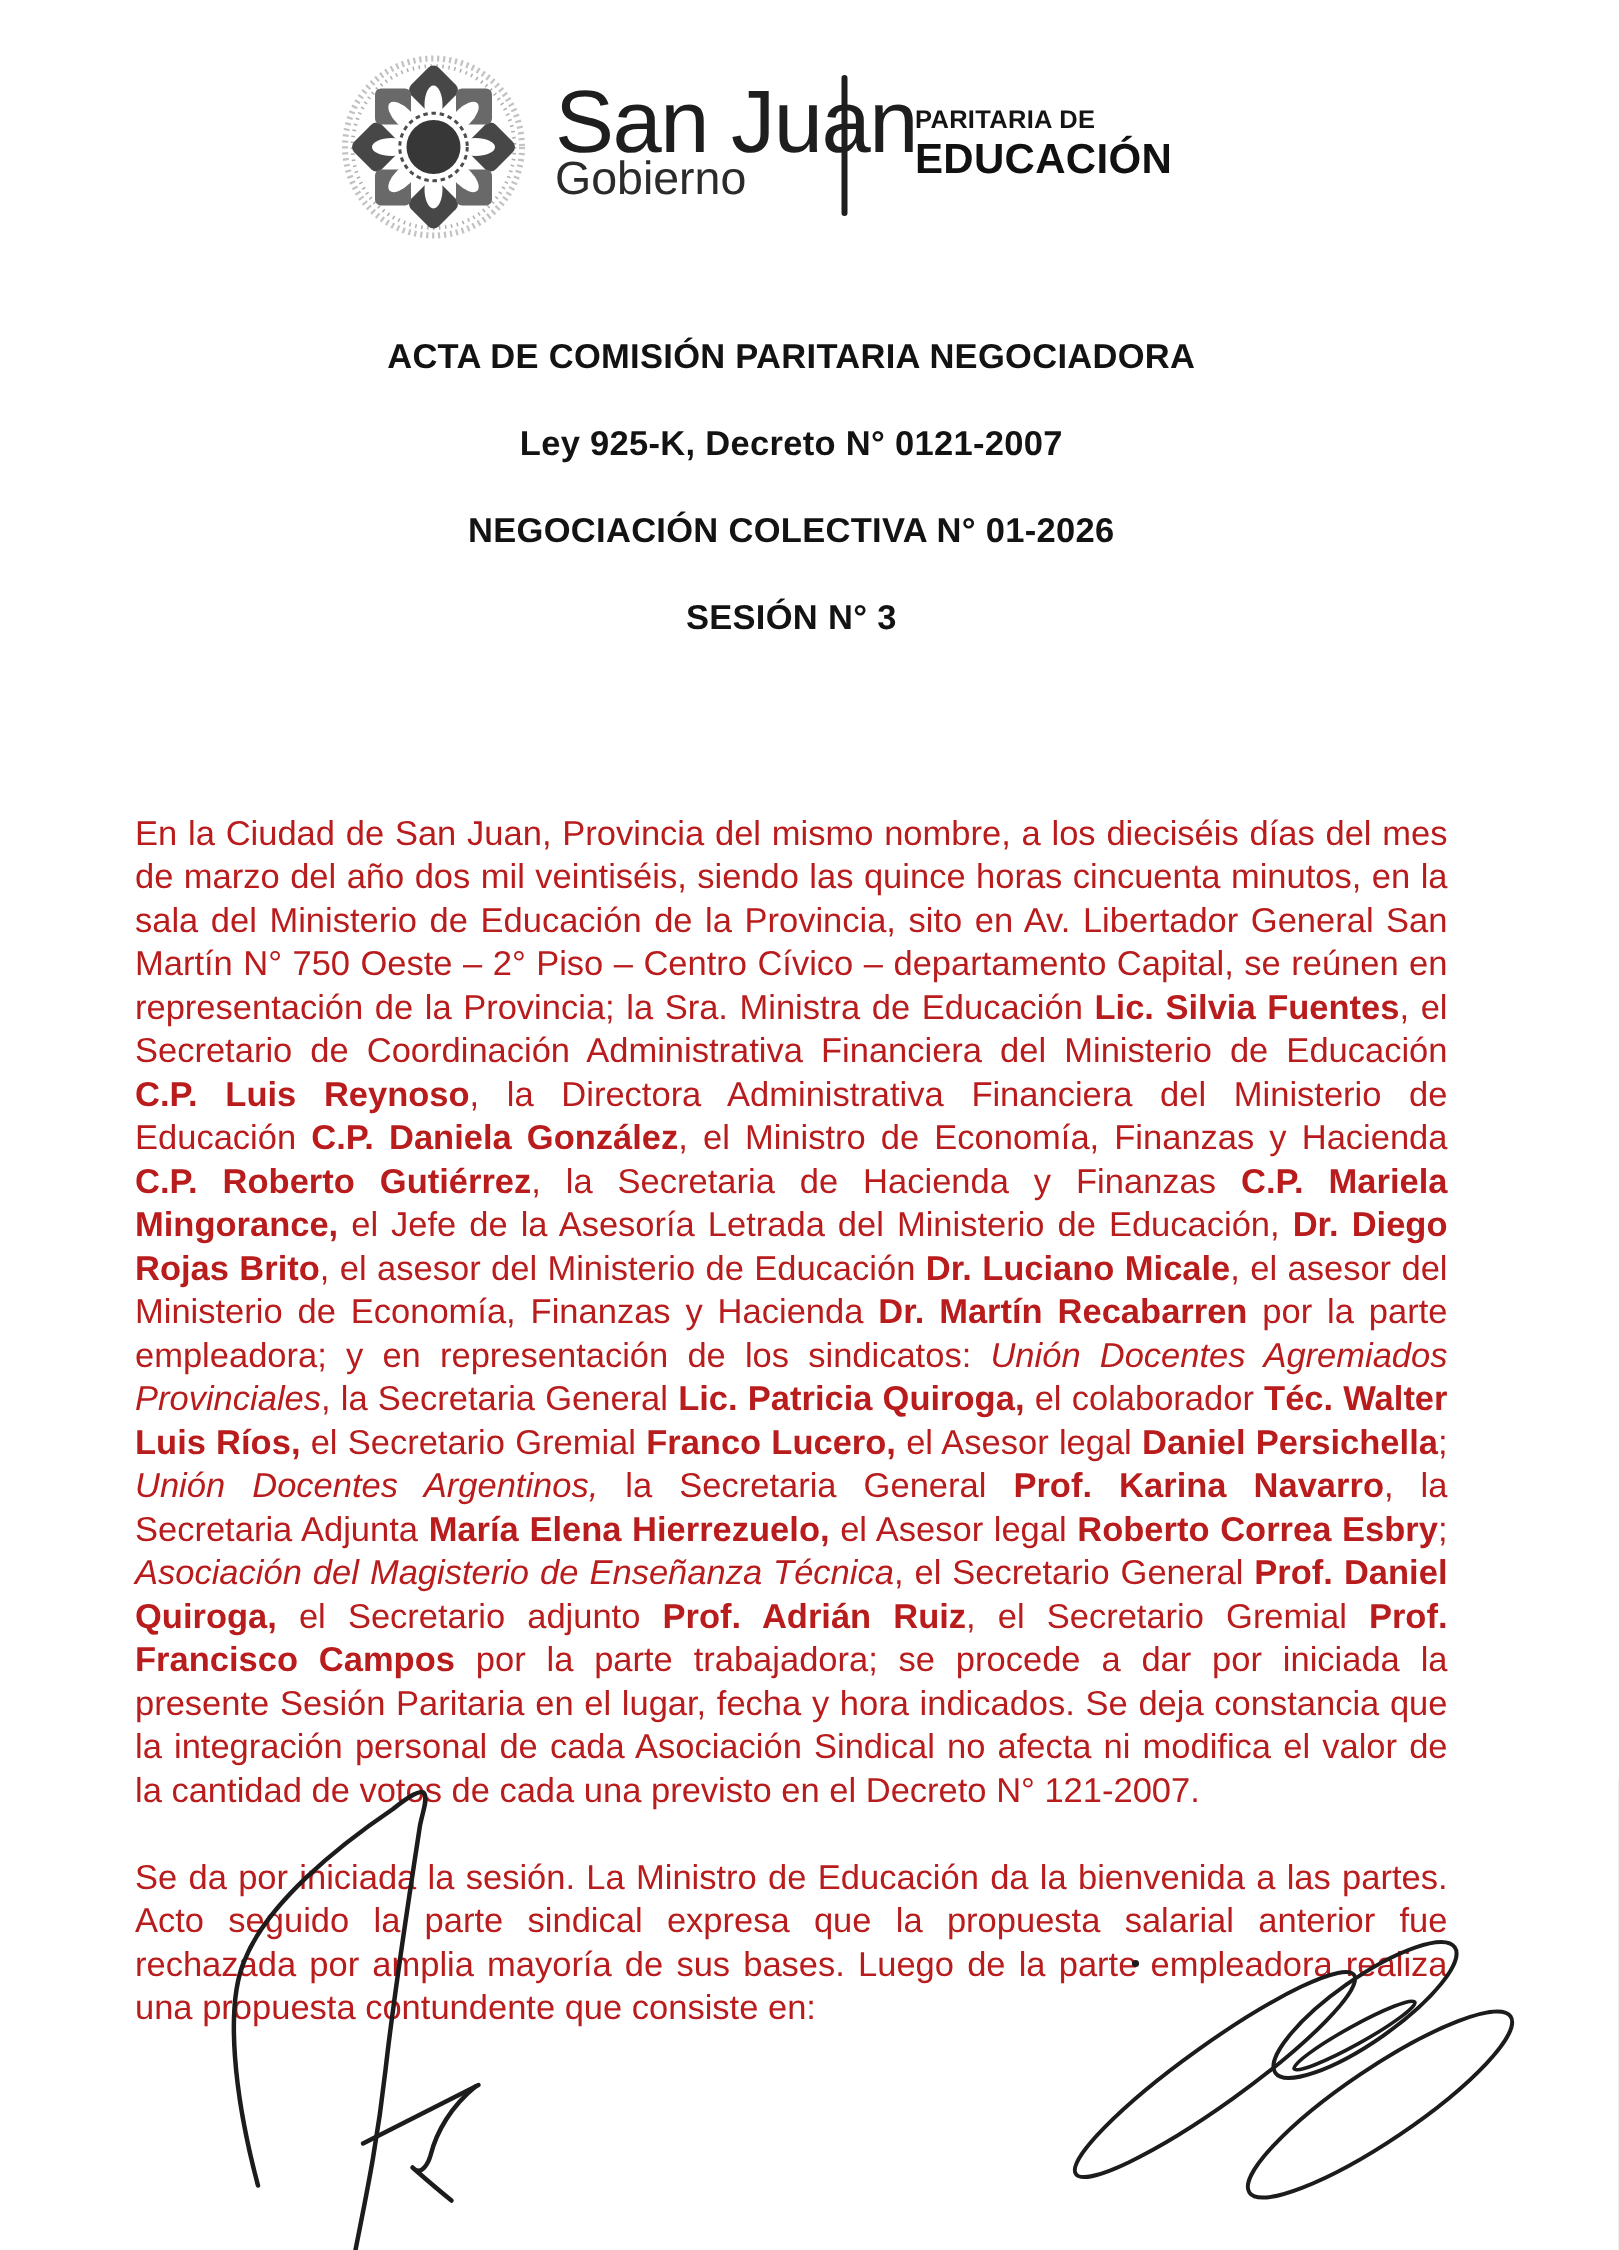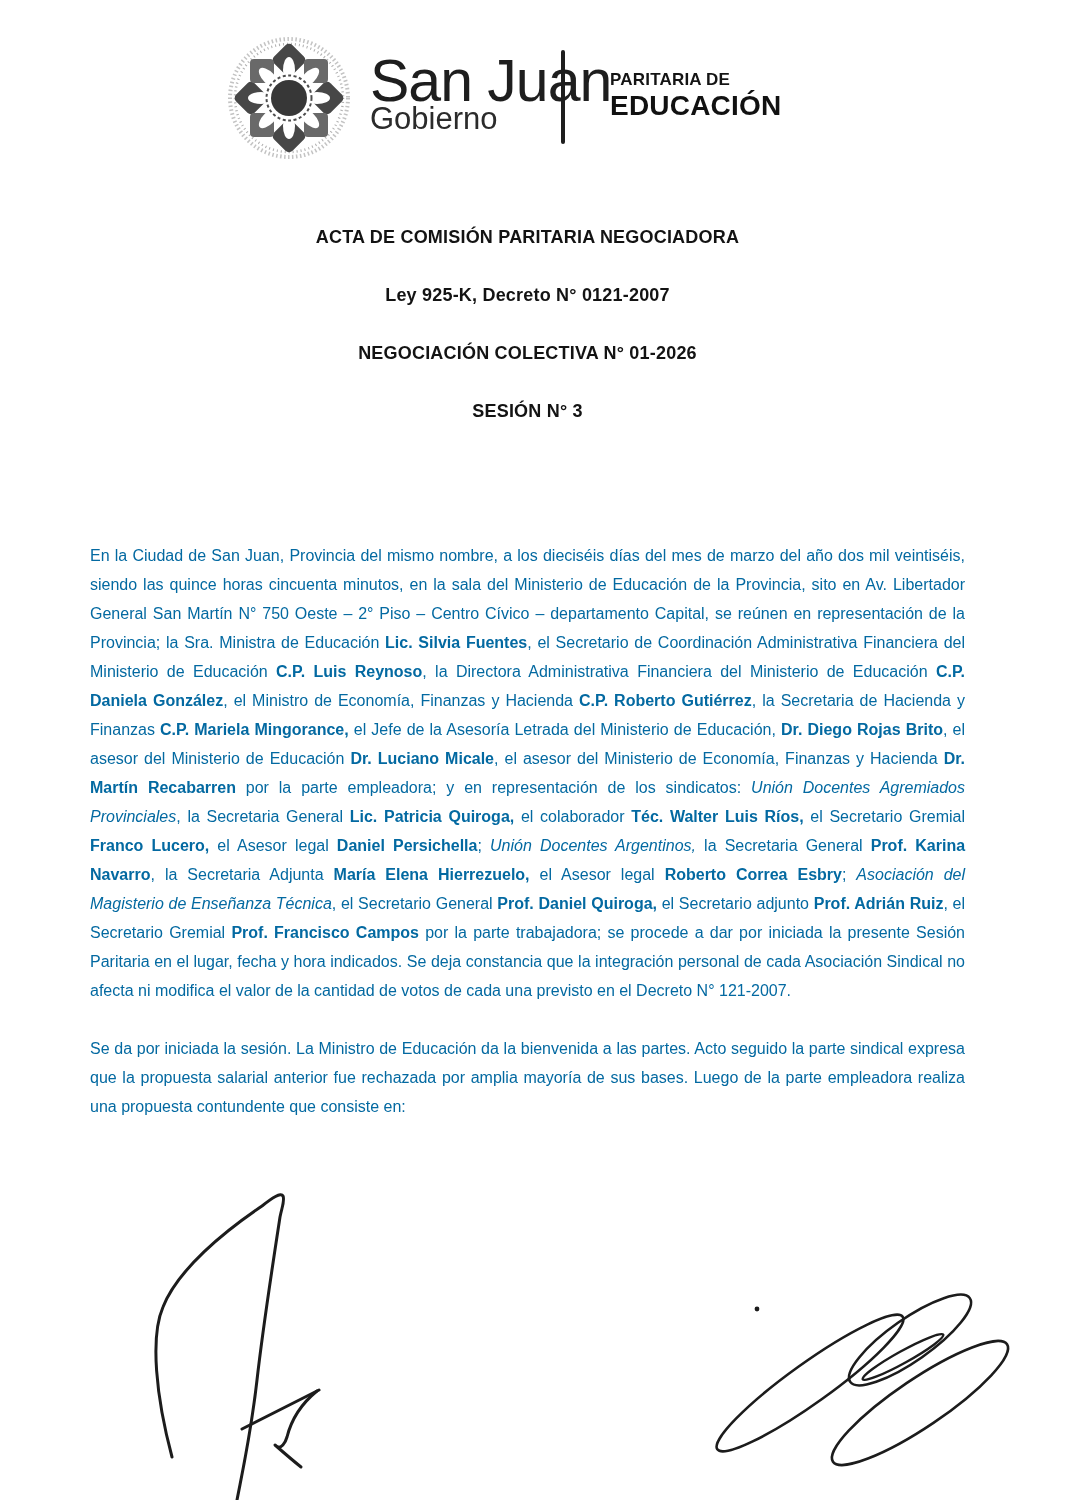--- a/index.html
+++ b/index.html
@@ -17,23 +17,23 @@
   .rosette { position: absolute; left: 227px; top: 32px; width: 125px; height: 132px; }
   .brand { position: absolute; left: 370px; top: 60px; }
   .brand-name { font-size: 59px; font-weight: 400; line-height: 42px; letter-spacing: -1px; color: #1e1e1e; }
   .brand-sub  { font-size: 31px; font-weight: 400; line-height: 33px; color: #2b2b2b; }
   .hdr-divider { position: absolute; left: 561px; top: 50px; width: 4px; height: 94px; background: #1e1e1e; border-radius: 2px; }
   .ministry { position: absolute; left: 610px; top: 70px; }
   .ministry-small { font-size: 17px; font-weight: 800; letter-spacing: 0.2px; color: #141414; }
   .ministry-big   { font-size: 28px; font-weight: 800; letter-spacing: 0.2px; line-height: 32px; color: #111; }
   
   .titles { position: absolute; left: 90px; top: 208px; width: 875px; text-align: center; }
-  .title-line { height: 58px; line-height: 58px; font-size: 18px; font-weight: 700; letter-spacing: 0.2px; color: #131313; }
+  .title-line { height: 58px; line-height: 58px; font-size: 23px; font-weight: 700; letter-spacing: 0.2px; color: #131313; }
   
-  .body-text { position: absolute; left: 90px; top: 541px; width: 875px; font-size: 16px; line-height: 29px; text-align: justify; color: #0369a1; }
+  .body-text { position: absolute; left: 90px; top: 541px; width: 875px; font-size: 23px; line-height: 29px; text-align: justify; color: #b91c1c; }
   .para { margin: 0; }
   .para2 { margin-top: 29px; }
   .b { font-weight: 700; }
   .i { font-style: italic; }
   
   .sig { position: absolute; pointer-events: none; }
   .sig-left  { left: 130px; top: 1185px; width: 220px; height: 315px; }
   .sig-right { left: 700px; top: 1283px; width: 330px; height: 190px; }
   .sig path, .sig ellipse { fill: none; stroke: #1c1c1c; stroke-linecap: round; stroke-linejoin: round; }
 </style>

